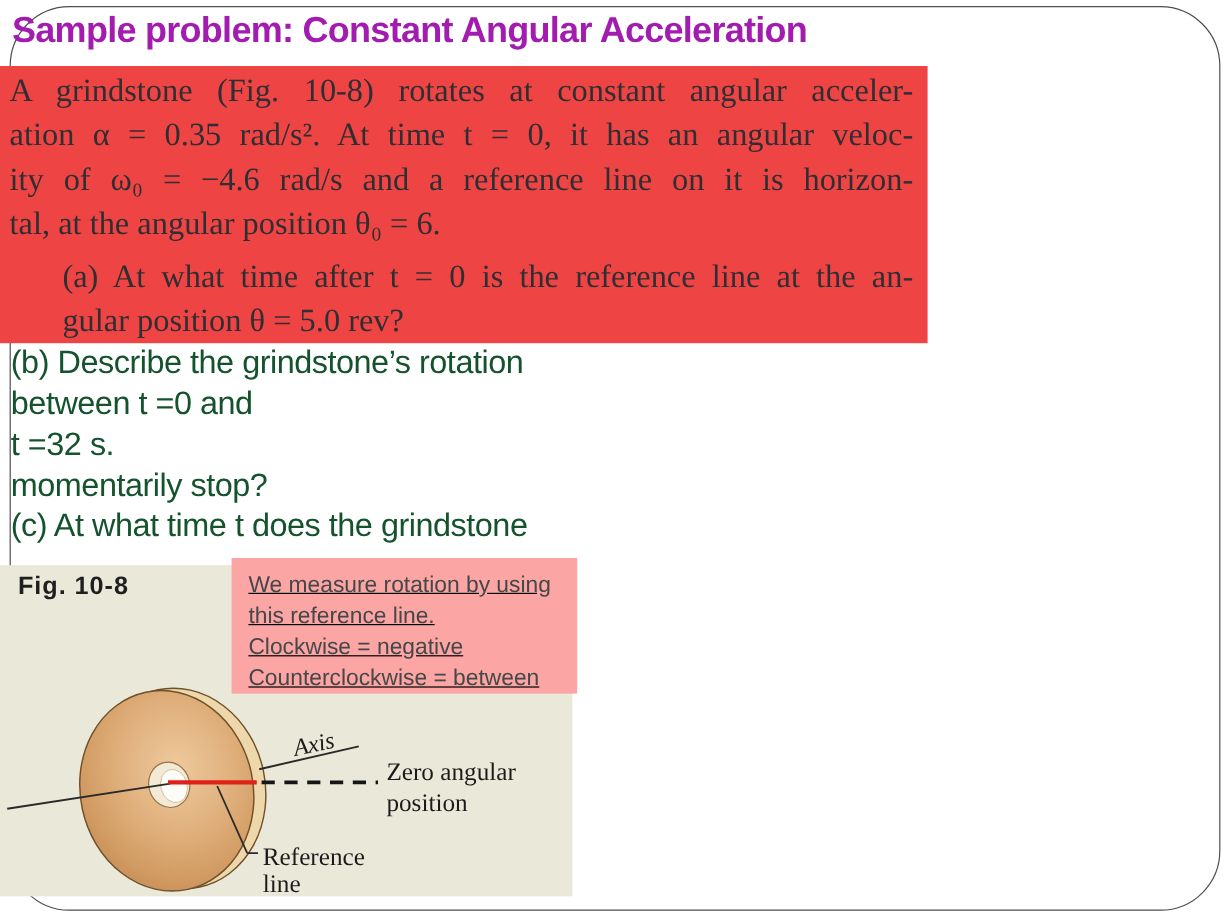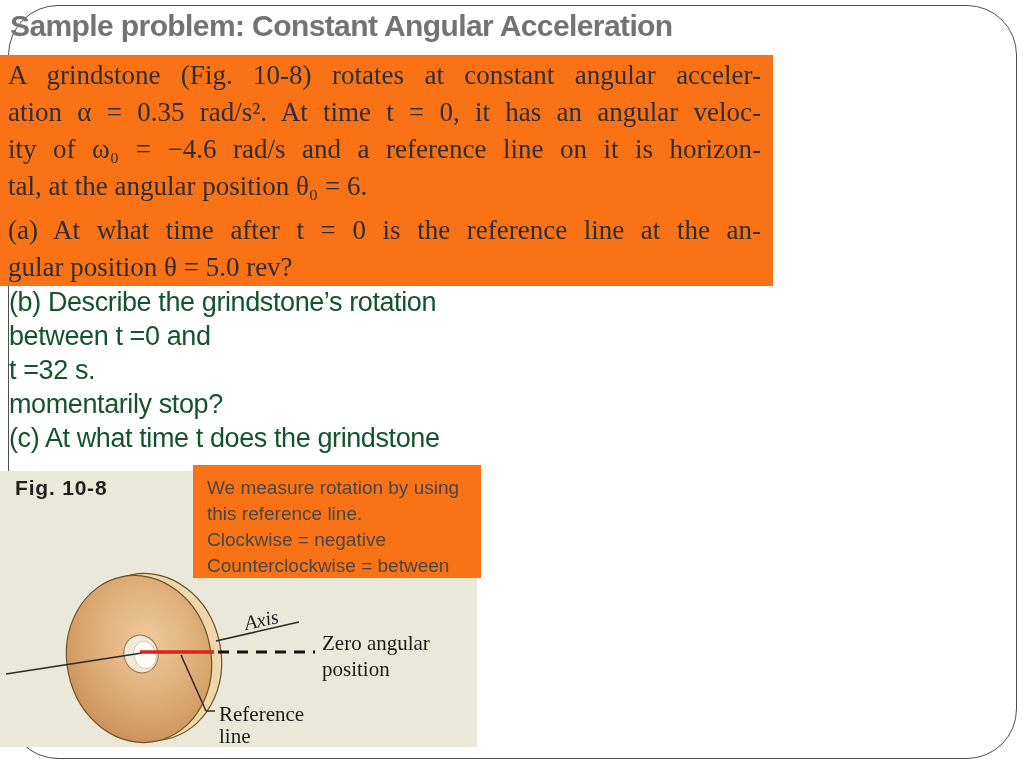--- a/index.html
+++ b/index.html
@@ -18,43 +18,43 @@
     border: 1.5px solid #4f4f4f;
     border-radius: 50px;
     z-index: 0;
   }
 
   
   .slide-title {
     left: 10px; top: 9px; width: 980px;
     font-size: 30px; font-weight: bold;
     letter-spacing: -0.6px;
-    color: #737373;
+    color: #a21caf;
     z-index: 2;
     white-space: nowrap;
   }
 
   
   .textbook {
     left: 0px; top: 55px; width: 773px; height: 231px;
-    background: #f97316;
+    background: #ef4444;
     z-index: 1;
     padding: 2px 12px 0 8px;
     box-sizing: border-box;
   }
   .tb-line {
     font-family: "Liberation Serif", "DejaVu Serif", serif;
     font-size: 27px; line-height: 37px;
     color: #2e2e33;
     text-align: justify;
     text-align-last: justify;
     white-space: nowrap;
   }
   .tb-line.tb-last { text-align-last: left; white-space: normal; }
-  .tb-para2 { margin-top: 7px; }
+  .tb-para2 { margin-top: 7px; margin-left: 44px; }
 
   
   .questions {
     left: 9px; top: 285px; width: 500px;
     z-index: 1;
   }
   .q-line {
     font-size: 27px; line-height: 34px;
     letter-spacing: -0.4px;
     color: #14532d;
@@ -83,24 +83,25 @@
   .fig-axis-text {
     font-family: "Liberation Serif", "DejaVu Serif", serif;
     font-style: italic;
     font-size: 20px;
     fill: #1b1b1b;
   }
 
   
   .note-box {
     left: 193px; top: -6px; width: 288px; height: 113px;
-    background: #f97316;
+    background: #fca5a5;
     padding: 10px 0 0 14px;
     box-sizing: border-box;
     z-index: 3;
+    text-decoration: underline;
   }
   .note-line {
     font-size: 19px; line-height: 26px;
     color: #474747;
     white-space: nowrap;
   }
 </style>
 </head>
 <body>
 

